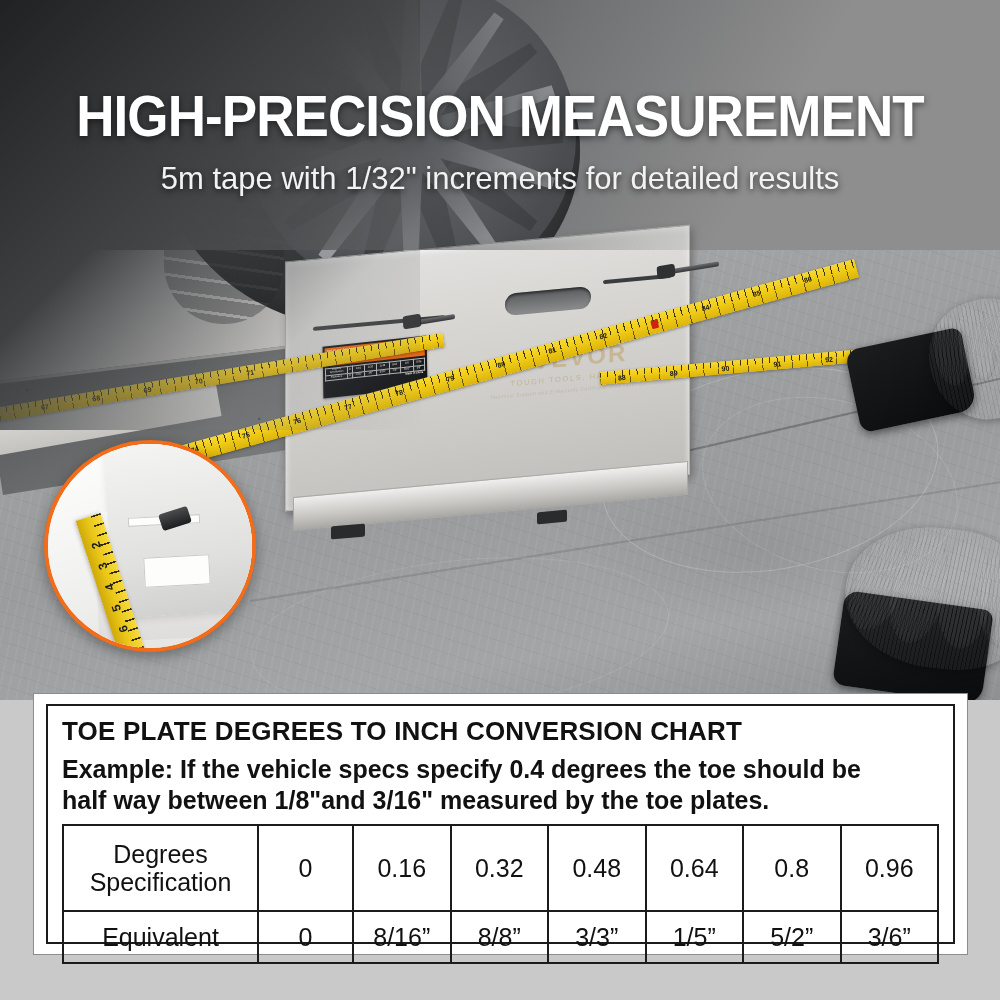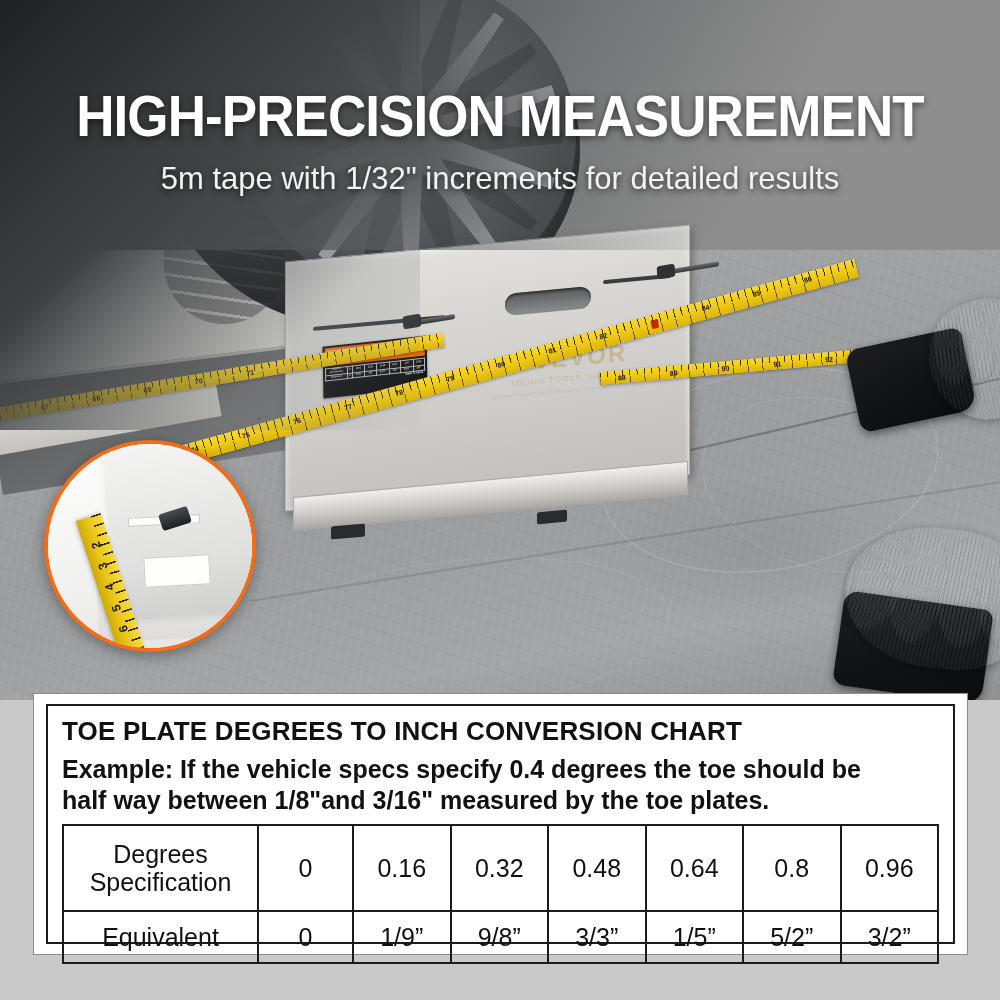--- a/index.html
+++ b/index.html
@@ -446,24 +446,24 @@
           <td>0.16</td>
           <td>0.32</td>
           <td>0.48</td>
           <td>0.64</td>
           <td>0.8</td>
           <td>0.96</td>
         </tr>
         <tr class="eq-row">
           <td class="rowlbl">Equivalent</td>
           <td class="zero">0</td>
-          <td>1/9”</td>
-          <td>9/8”</td>
+          <td>8/16”</td>
+          <td>8/8”</td>
           <td>3/3”</td>
           <td>1/5”</td>
           <td>5/2”</td>
-          <td>3/2”</td>
+          <td>3/6”</td>
         </tr>
       </tbody>
         </table>
     </div>
   </div>
 </div>
 
 </body></html>

